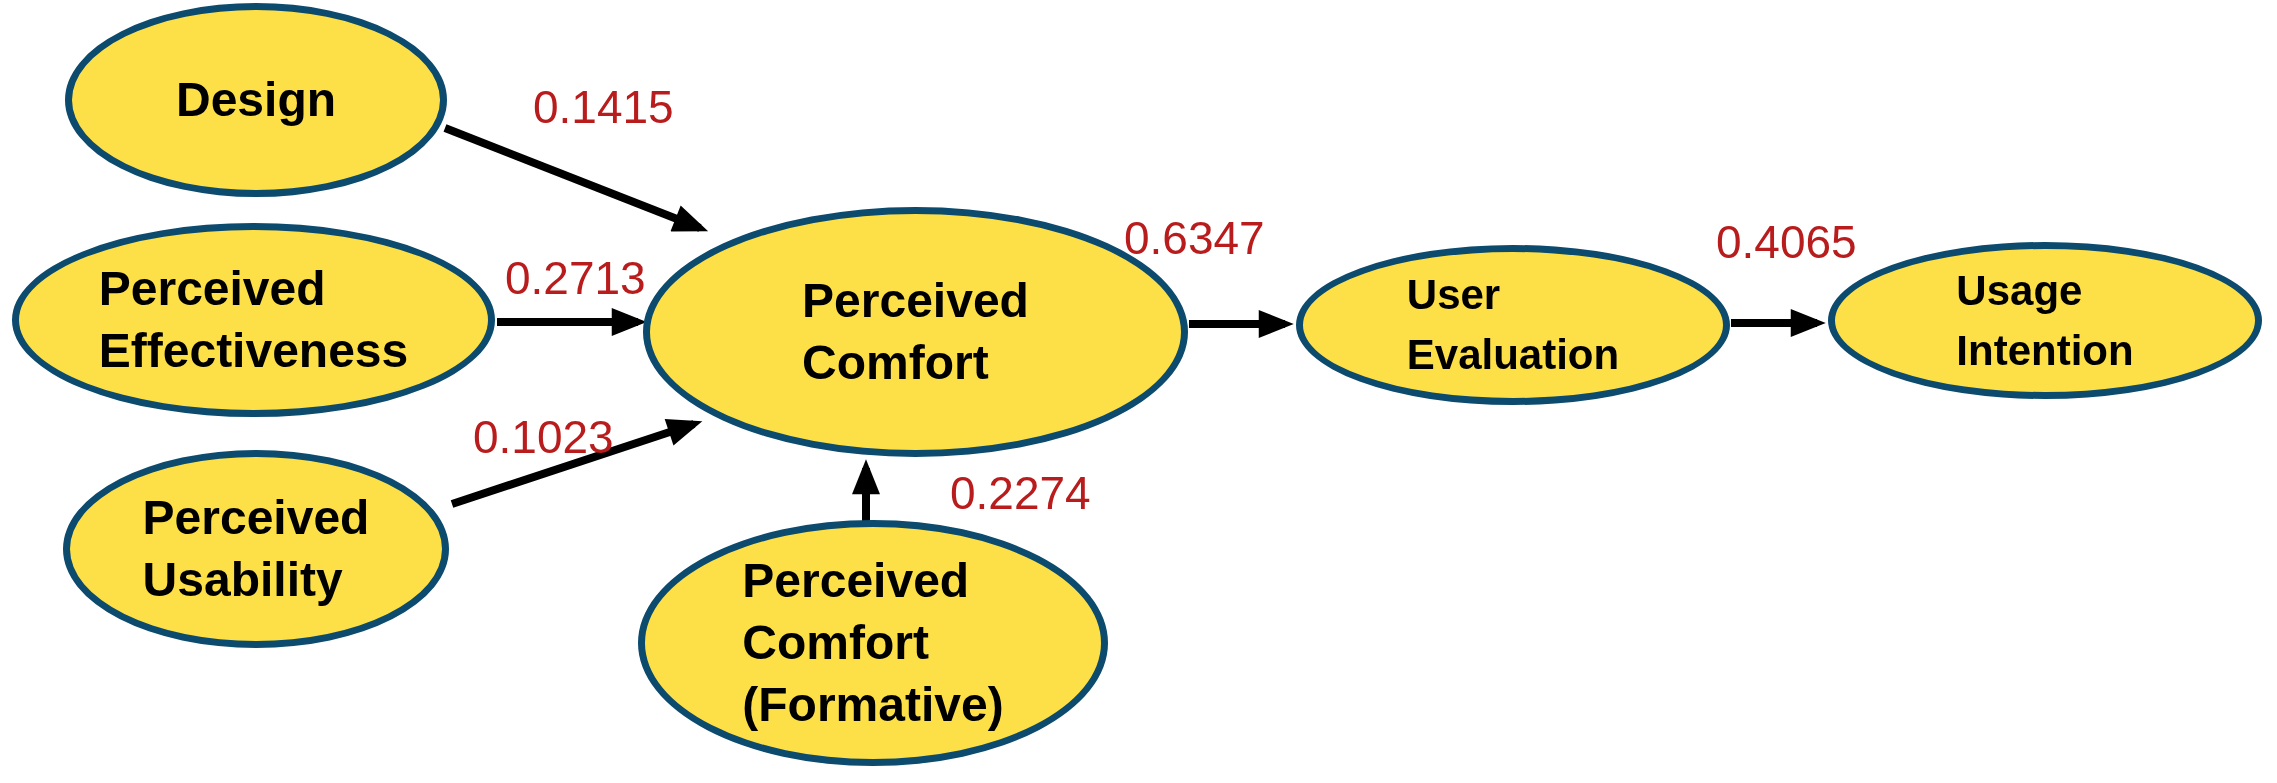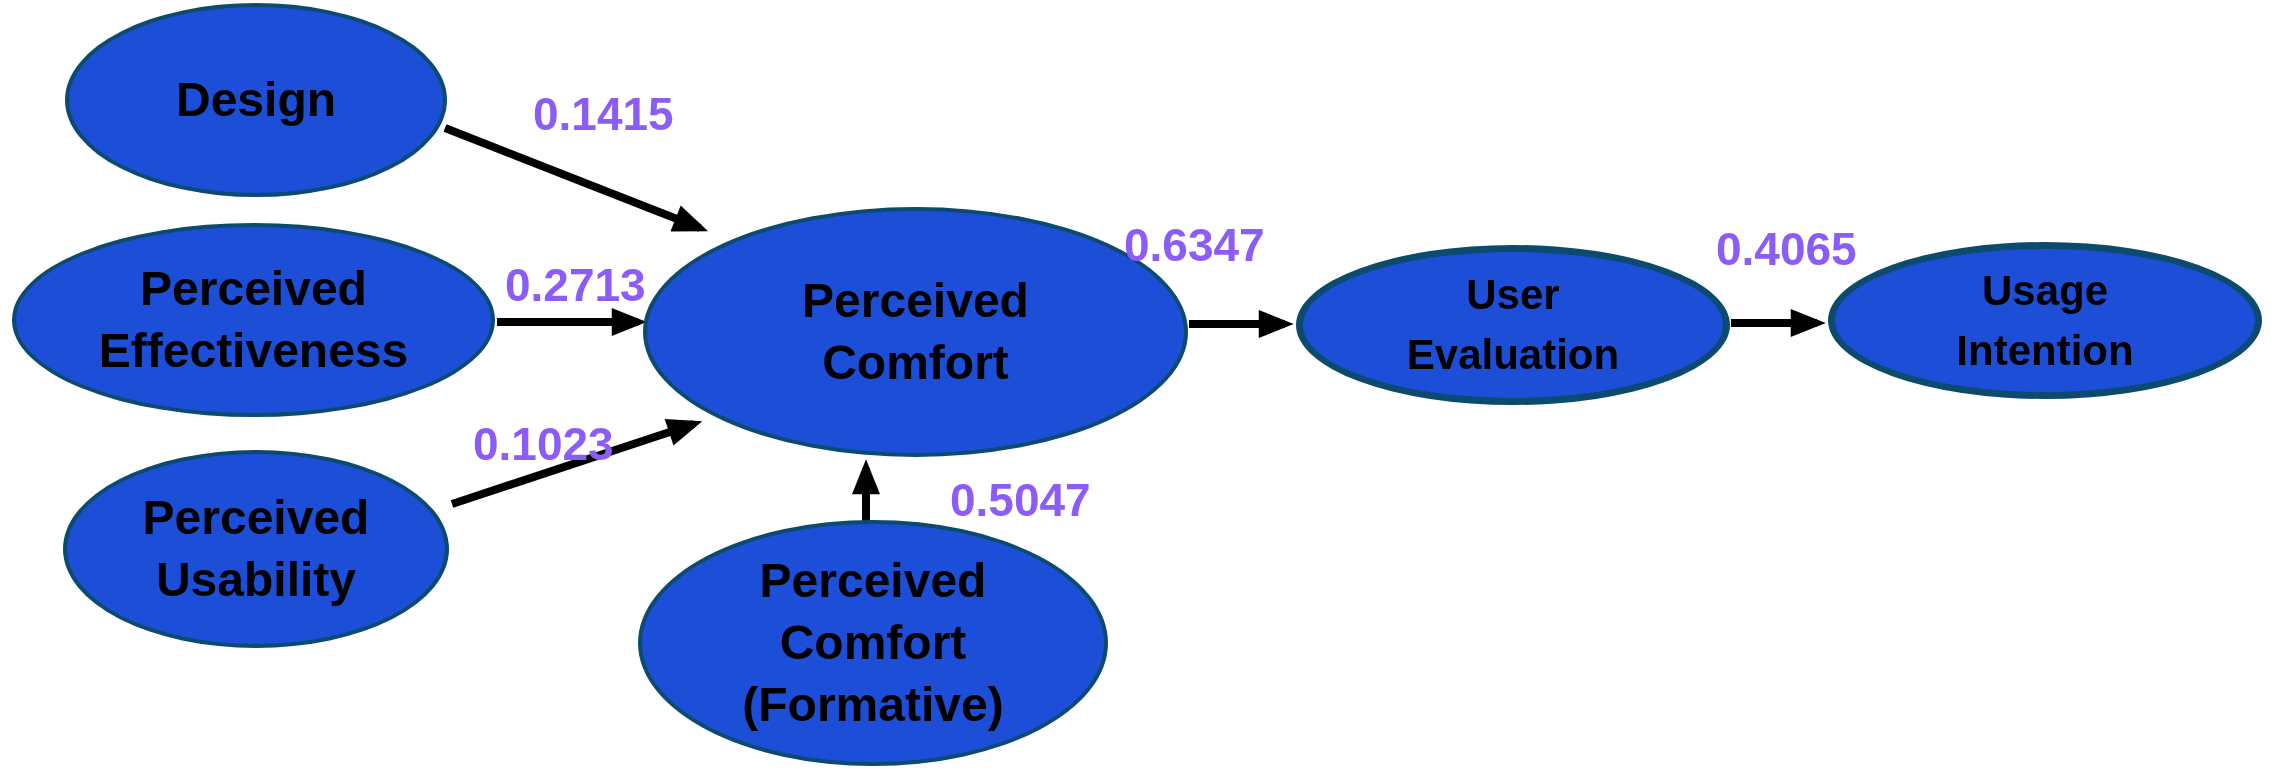--- a/index.html
+++ b/index.html
@@ -18,49 +18,48 @@
   .arrow-layer {
     position: absolute;
     left: 0;
     top: 0;
     width: 2277px;
     height: 783px;
     pointer-events: none;
   }
   .node {
     position: absolute;
-    border: 4px solid #0c4a6e;
+    border: 7px solid #0c4a6e;
     border-radius: 50%;
-    background: #1d4ed8;
+    background: #fde047;
     display: flex;
     align-items: center;
     justify-content: center;
-    text-align: center;
+    text-align: left;
     box-sizing: border-box;
   }
   .node.small { border-width: 7px; }
   .node .label {
     font-weight: bold;
     color: #000000;
     font-size: 48px;
     line-height: 62px;
   }
   .node.small .label {
     font-size: 42px;
     line-height: 60px;
   }
   .node .label span { display: block; }
   .coef {
     position: absolute;
     font-size: 46px;
     line-height: 46px;
-    color: #8b5cf6;
-    font-weight: bold;
+    color: #b91c1c;
+    font-weight: normal;
     white-space: nowrap;
-    margin-top: 7px;
   }
 </style>
 </head>
 <body>
 
 <div class="canvas">
 
   <svg class="arrow-layer" viewBox="0 0 2277 783" xmlns="http://www.w3.org/2000/svg">
     <defs>
       <marker id="arrowhead" viewBox="0 0 10 8" refX="7.5" refY="4" markerWidth="4.5" markerHeight="3.5" orient="auto-start-reverse">
@@ -123,19 +122,19 @@
       <span>Evaluation</span>
     </div>
   </div>
 
   <div class="coef" style="left:533px; top:84px;">0.1415</div>
 
   <div class="coef" style="left:505px; top:255px;">0.2713</div>
 
   <div class="coef" style="left:473px; top:414px;">0.1023</div>
 
-  <div class="coef" style="left:950px; top:470px;">0.5047</div>
+  <div class="coef" style="left:950px; top:470px;">0.2274</div>
 
   <div class="coef" style="left:1124px; top:215px;">0.6347</div>
 
   <div class="coef" style="left:1716px; top:219px;">0.4065</div>
 
 </div>
 
 </body></html>

